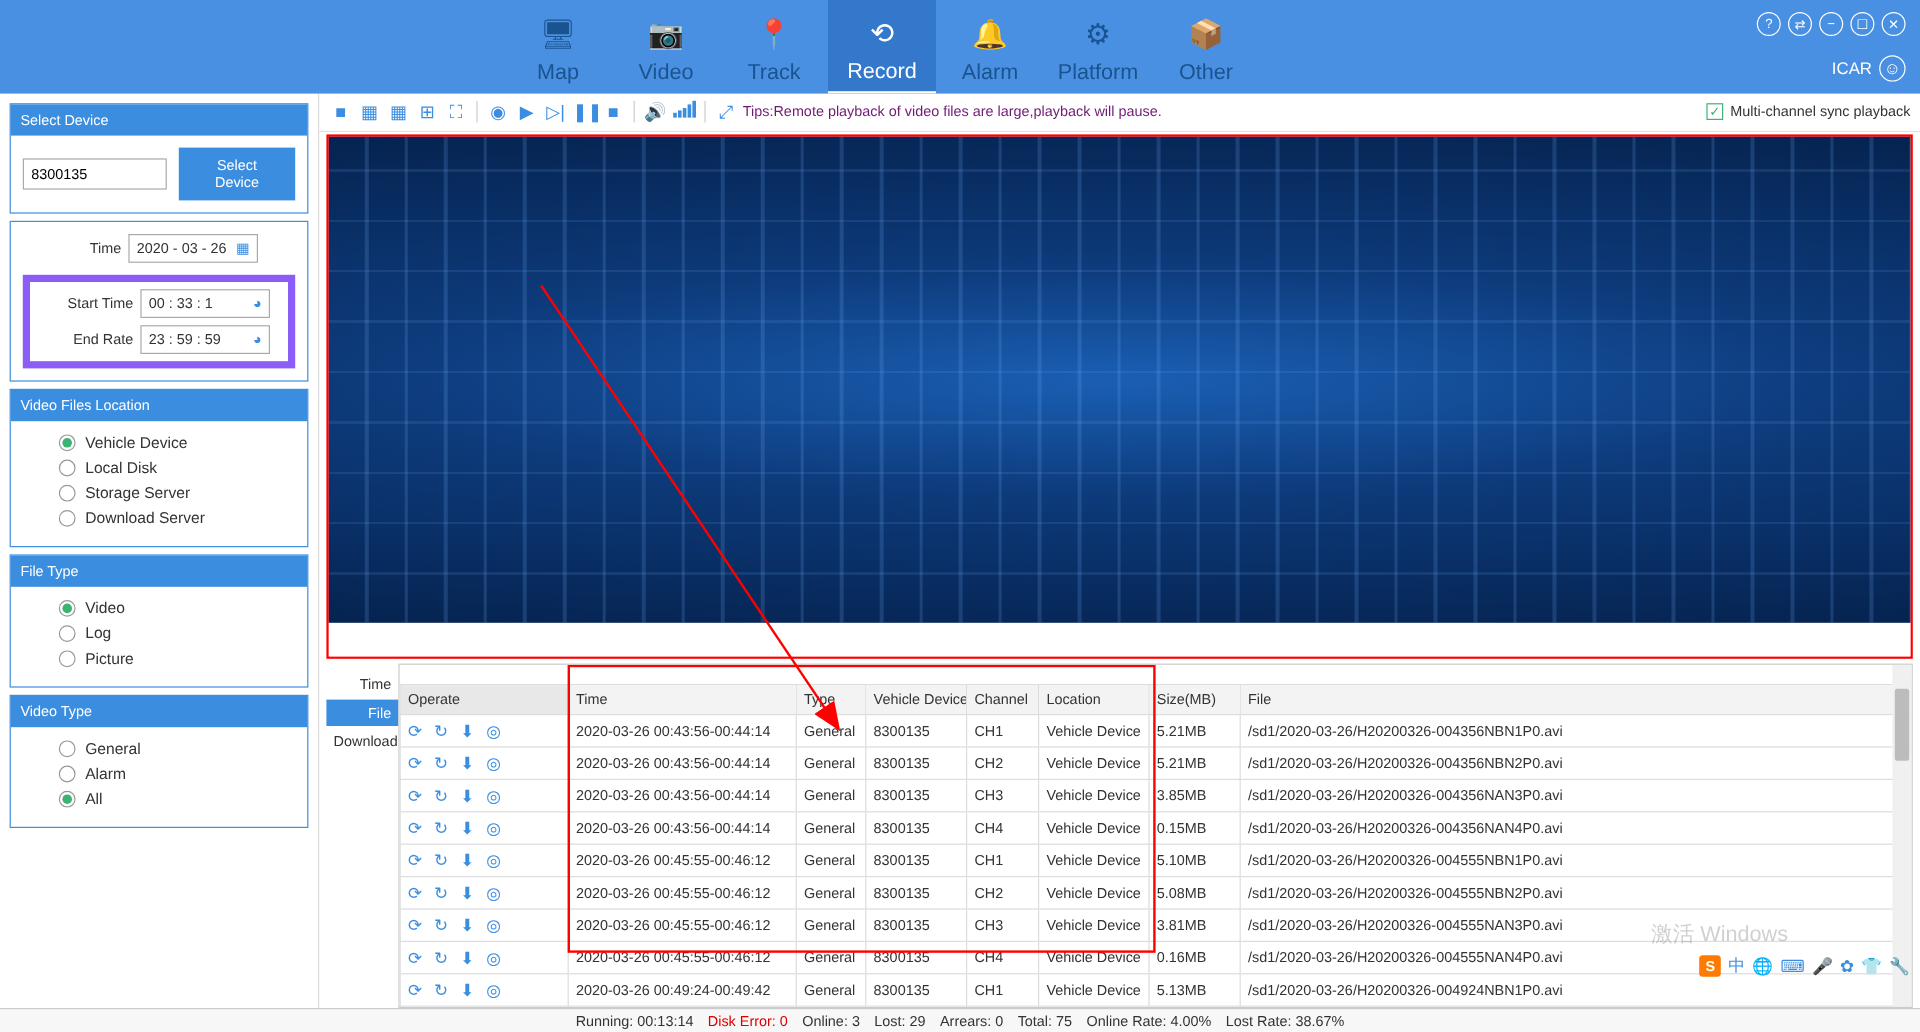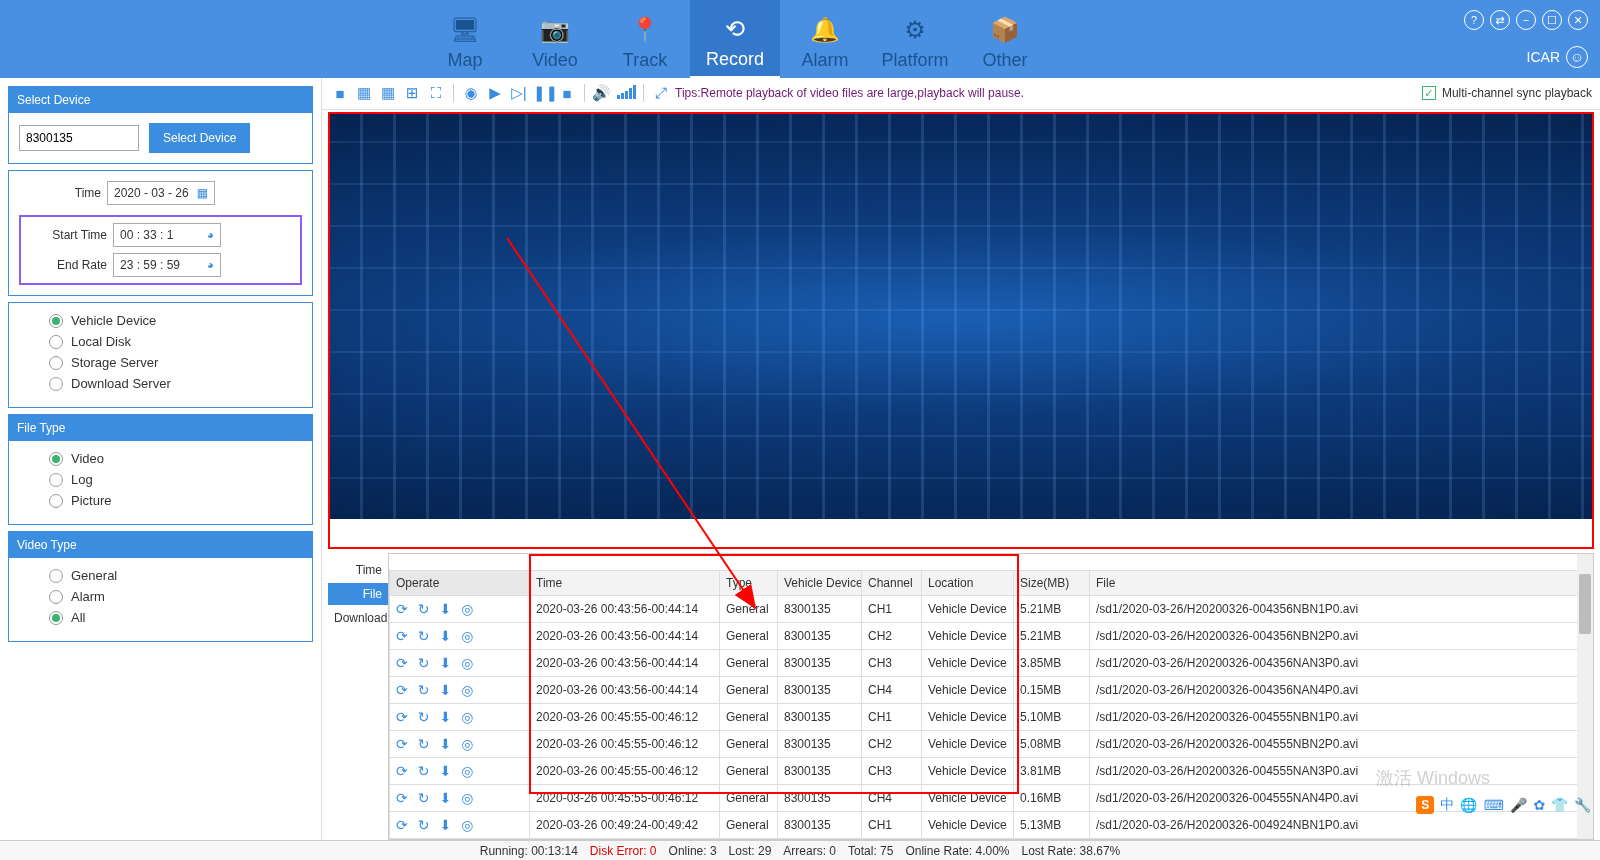--- a/index.html
+++ b/index.html
@@ -14,21 +14,21 @@
 .nav-tab .label { font-size: 18px; }
 .header-right { position: absolute; right: 12px; top: 10px; display: flex; align-items: center; gap: 6px; color: #fff; }
 .header-rbtn { width: 20px; height: 20px; border: 1.5px solid #fff; border-radius: 50%; display: inline-flex; align-items: center; justify-content: center; font-size: 11px; cursor: pointer; }
 .header-user { position: absolute; right: 12px; top: 46px; color: #fff; display: flex; align-items: center; gap: 6px; font-size: 14px; }
 .user-icon-circle { width: 22px; height: 22px; border: 1.5px solid #fff; border-radius: 50%; display: inline-flex; align-items: center; justify-content: center; }
 
 
 .main { display: flex; height: 762px; }
 
 
-.sidebar { width: 322px; padding: 8px; border-right: 1px solid #ddd; overflow-y: auto; }
+.sidebar { width: 266px; padding: 8px; border-right: 1px solid #ddd; overflow-y: auto; }
 .panel { border: 1px solid #3b8de0; margin-bottom: 6px; background: #fff; }
 .panel-header { background: #3b8de0; color: #fff; padding: 6px 8px; font-size: 12px; }
 .panel-body { padding: 10px; }
 .device-row { display: flex; gap: 10px; align-items: center; }
 .txt-input { border: 1px solid #aaa; padding: 5px 6px; font-size: 12px; width: 120px; }
 .btn-blue { background: #3b8de0; color: #fff; border: none; padding: 8px 14px; font-size: 12px; cursor: pointer; }
 .btn-blue.small { padding: 6px 12px; }
 .time-row { display: flex; align-items: center; margin-bottom: 10px; gap: 6px; }
 .time-row label { width: 82px; text-align: right; font-size: 12px; }
 .time-box { border: 1px solid #aaa; padding: 4px 6px; width: 108px; display: flex; justify-content: space-between; align-items: center; font-size: 12px; background: #fff; }
@@ -147,40 +147,41 @@
 
     <div class="panel">
       <div class="panel-body" style="position:relative;">
         <div class="time-row">
           <label>Time</label>
           <div class="time-box">
               <span>2020 - 03 - 26</span>
               <span class="cal-icon">▦</span>
             </div>
         </div>
-        <div style="border:2px solid #8b5cf6; padding:6px 4px; position:relative;">
+        <div style="border:6px solid #8b5cf6; padding:6px 4px; position:relative;">
           <div class="time-row" style="margin-bottom:6px;">
             <label>Start Time</label>
             <div class="time-box">
                 <span>00 : 33 : 1</span>
                 <span class="cal-icon">◕</span>
               </div>
           </div>
           <div class="time-row" style="margin-bottom:0;">
             <label>End Rate</label>
             <div class="time-box">
                 <span>23 : 59 : 59</span>
                 <span class="cal-icon">◕</span>
               </div>
           </div>
         </div>
       </div>
     </div>
 
     <div class="panel">
+      <div class="panel-header">Video Files Location</div>
       <div class="panel-body" id="loc-opts">
           <div class="radio-item">
             <span class="radio checked"></span>
             <span>Vehicle Device</span>
           </div>
           <div class="radio-item">
             <span class="radio"></span>
             <span>Local Disk</span>
           </div>
           <div class="radio-item">

